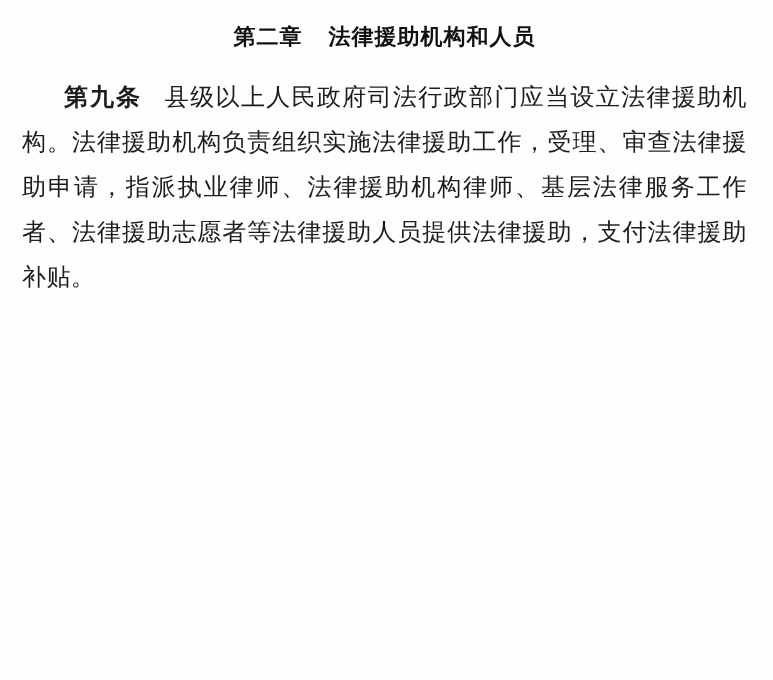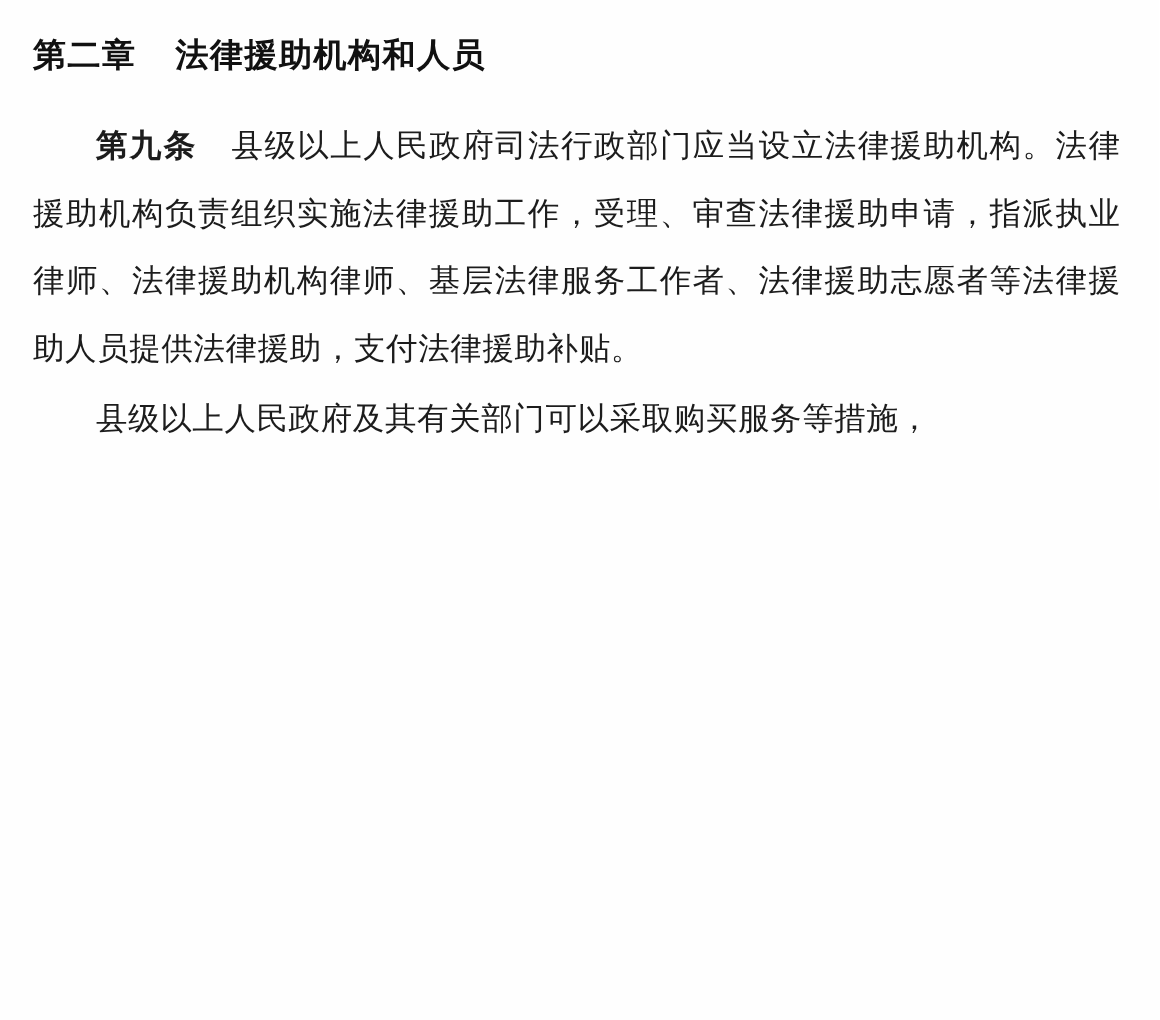--- a/index.html
+++ b/index.html
@@ -16,33 +16,34 @@
   }
   .page {
     position: relative;
     width: 773px;
     height: 680px;
     box-sizing: border-box;
     padding: 14px 26px 0 22px;
     background: #fefefe;
   }
   .chapter-title {
+    text-align: center;
     font-size: 22px;
     font-weight: bold;
     letter-spacing: 1px;
     margin: 8px 0 22px 0;
     color: #111;
     font-family: "DejaVu Serif", "Liberation Serif", serif;
   }
   .chapter-title .gap {
     display: inline-block;
     width: 26px;
   }
   .para {
-    font-size: 21px;
+    font-size: 24px;
     line-height: 45px;
     text-align: justify;
     text-justify: inter-ideograph;
     margin: 0 0 2px 0;
     color: #1c1c1c;
     letter-spacing: 0.4px;
   }
   .indent {
     text-indent: 42px;
   }
@@ -64,15 +65,14 @@
     <span>第二章</span><span class="gap"></span><span>法律援助机构和人员</span>
   </div>
 
   <p class="para indent">
     <span class="art-label">第九条</span><span class="art-gap"></span><span>县级以上人民政府司法行政部门应当设立法律援助机构。法律援助机构负责组织实施法律援助工作，受理、审查法律援助申请，指派执业律师、法律援助机构律师、基层法律服务工作者、法律援助志愿者等法律援助人员提供法律援助，支付法律援助补贴。</span>
   </p>
 
 
 
 
-  <p class="para indent">县级以上人民政府及其有关部门可以采取购买服务等措施，</p>
 
 </div>
 
 </body></html>

